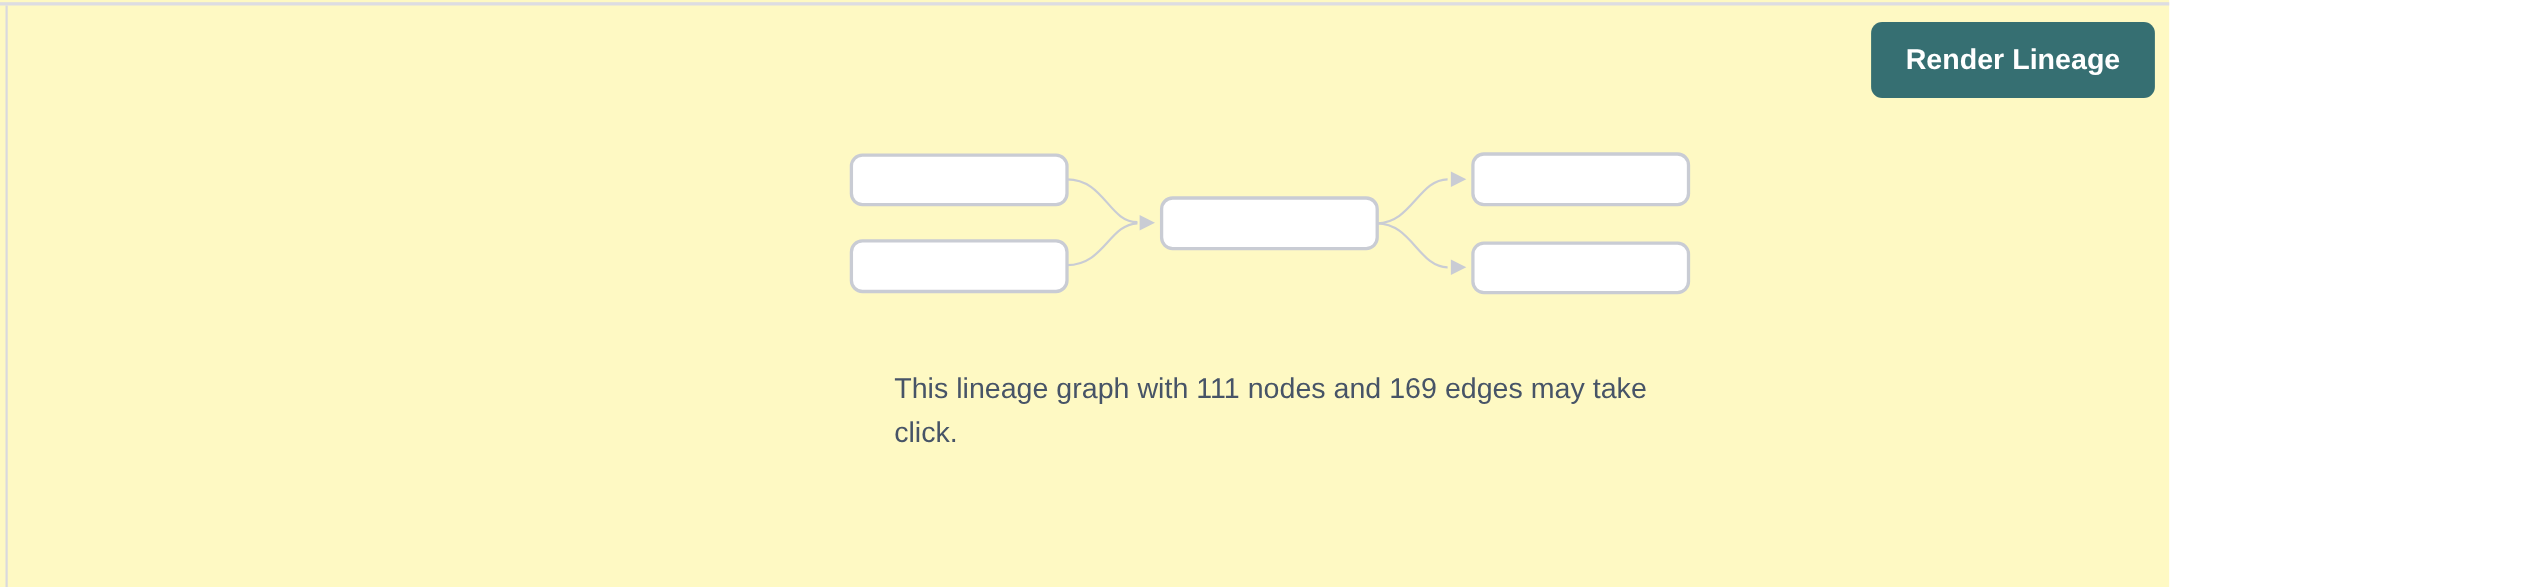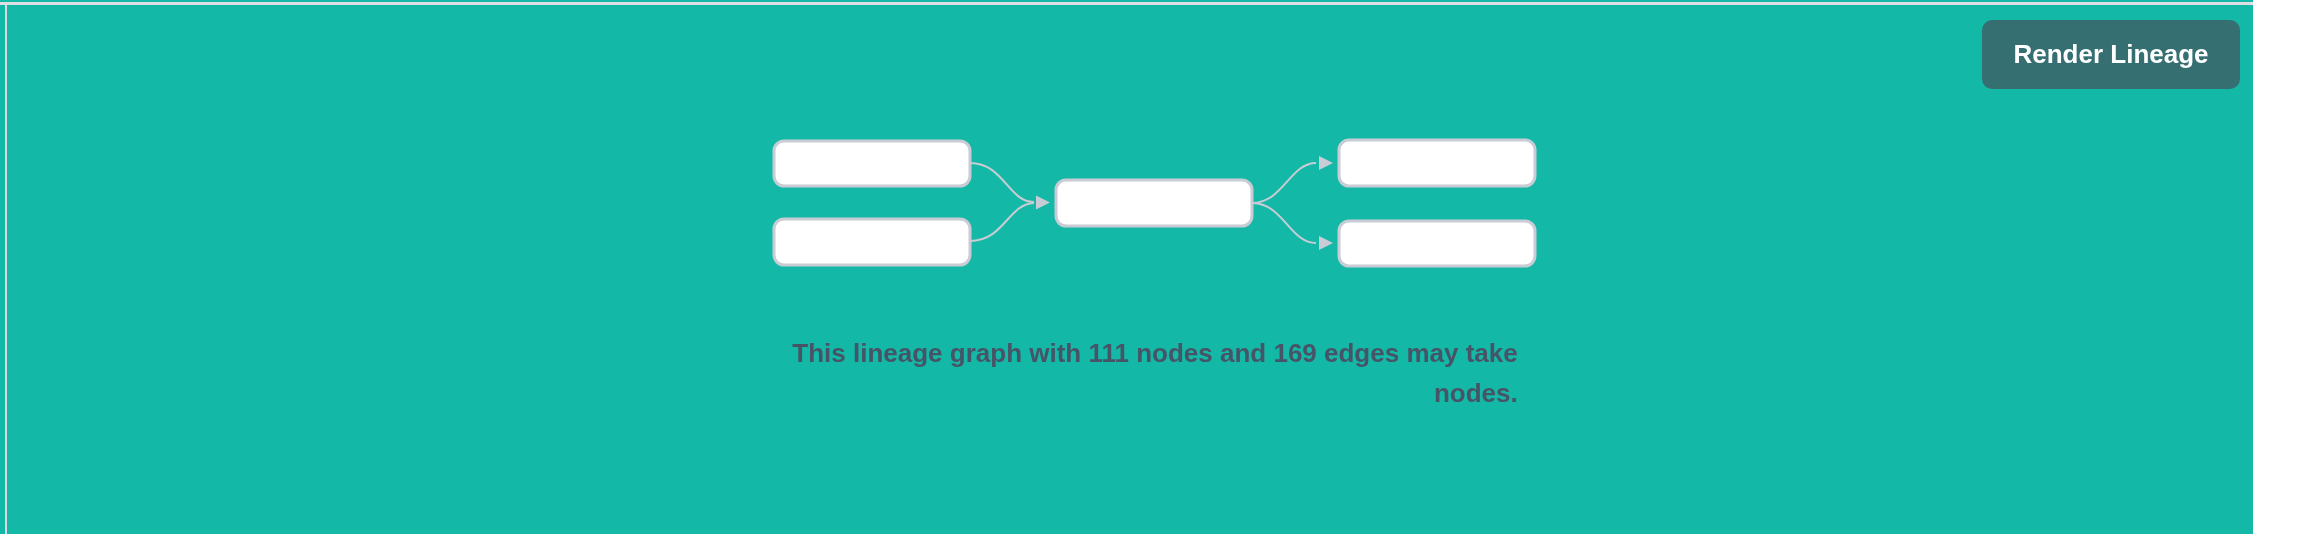--- a/index.html
+++ b/index.html
@@ -2,21 +2,21 @@
 <html><head>
   <meta charset="utf-8">
   <style>
     * { margin: 0; padding: 0; box-sizing: border-box; }
     html, body {
       width: 2308px; height: 534px;
       background: #ffffff;
       font-family: "Liberation Sans", sans-serif;
       overflow: hidden;
     }
-    .panel { position: relative; width: 2253px; height: 534px; background: #14b8a6; }
+    .panel { position: relative; width: 1972px; height: 534px; background: #fef9c3; }
 
     .top-border {
       position: absolute; left: 0; top: 2px;
       width: 100%; height: 3px;
       background: #dddde2;
     }
     .left-border {
       position: absolute; left: 5px; top: 5px;
       width: 2px; height: 529px;
       background: #d9d9de;
@@ -35,23 +35,23 @@
     }
 
     .graph-placeholder {
       position: absolute; left: 760px; top: 128px;
       width: 790px; height: 150px;
     }
 
     .message {
       position: absolute; left: 1155px; top: 333px;
       transform: translateX(-50%);
-      text-align: right;
+      text-align: left;
       color: #475467;
-      font-size: 26px; font-weight: 700;
+      font-size: 26px; font-weight: 400;
       line-height: 40px;
       white-space: nowrap;
     }
   </style>
 </head>
 <body>
 
 <div class="panel">
 
   <div class="top-border"></div>
@@ -78,16 +78,16 @@
       <rect x="774" y="141" width="196" height="45" rx="10"></rect>
       <rect x="774" y="219" width="196" height="46" rx="10"></rect>
       <rect x="1056" y="180" width="196" height="46" rx="10"></rect>
       <rect x="1339" y="140" width="196" height="46" rx="10"></rect>
       <rect x="1339" y="221" width="196" height="45" rx="10"></rect>
     </g>
   </svg>
 
   <div class="message">
     <div>This lineage graph with 111 nodes and 169 edges may take</div>
-    <div>nodes.</div>
+    <div>click.</div>
   </div>
 
 </div>
 
 </body></html>

